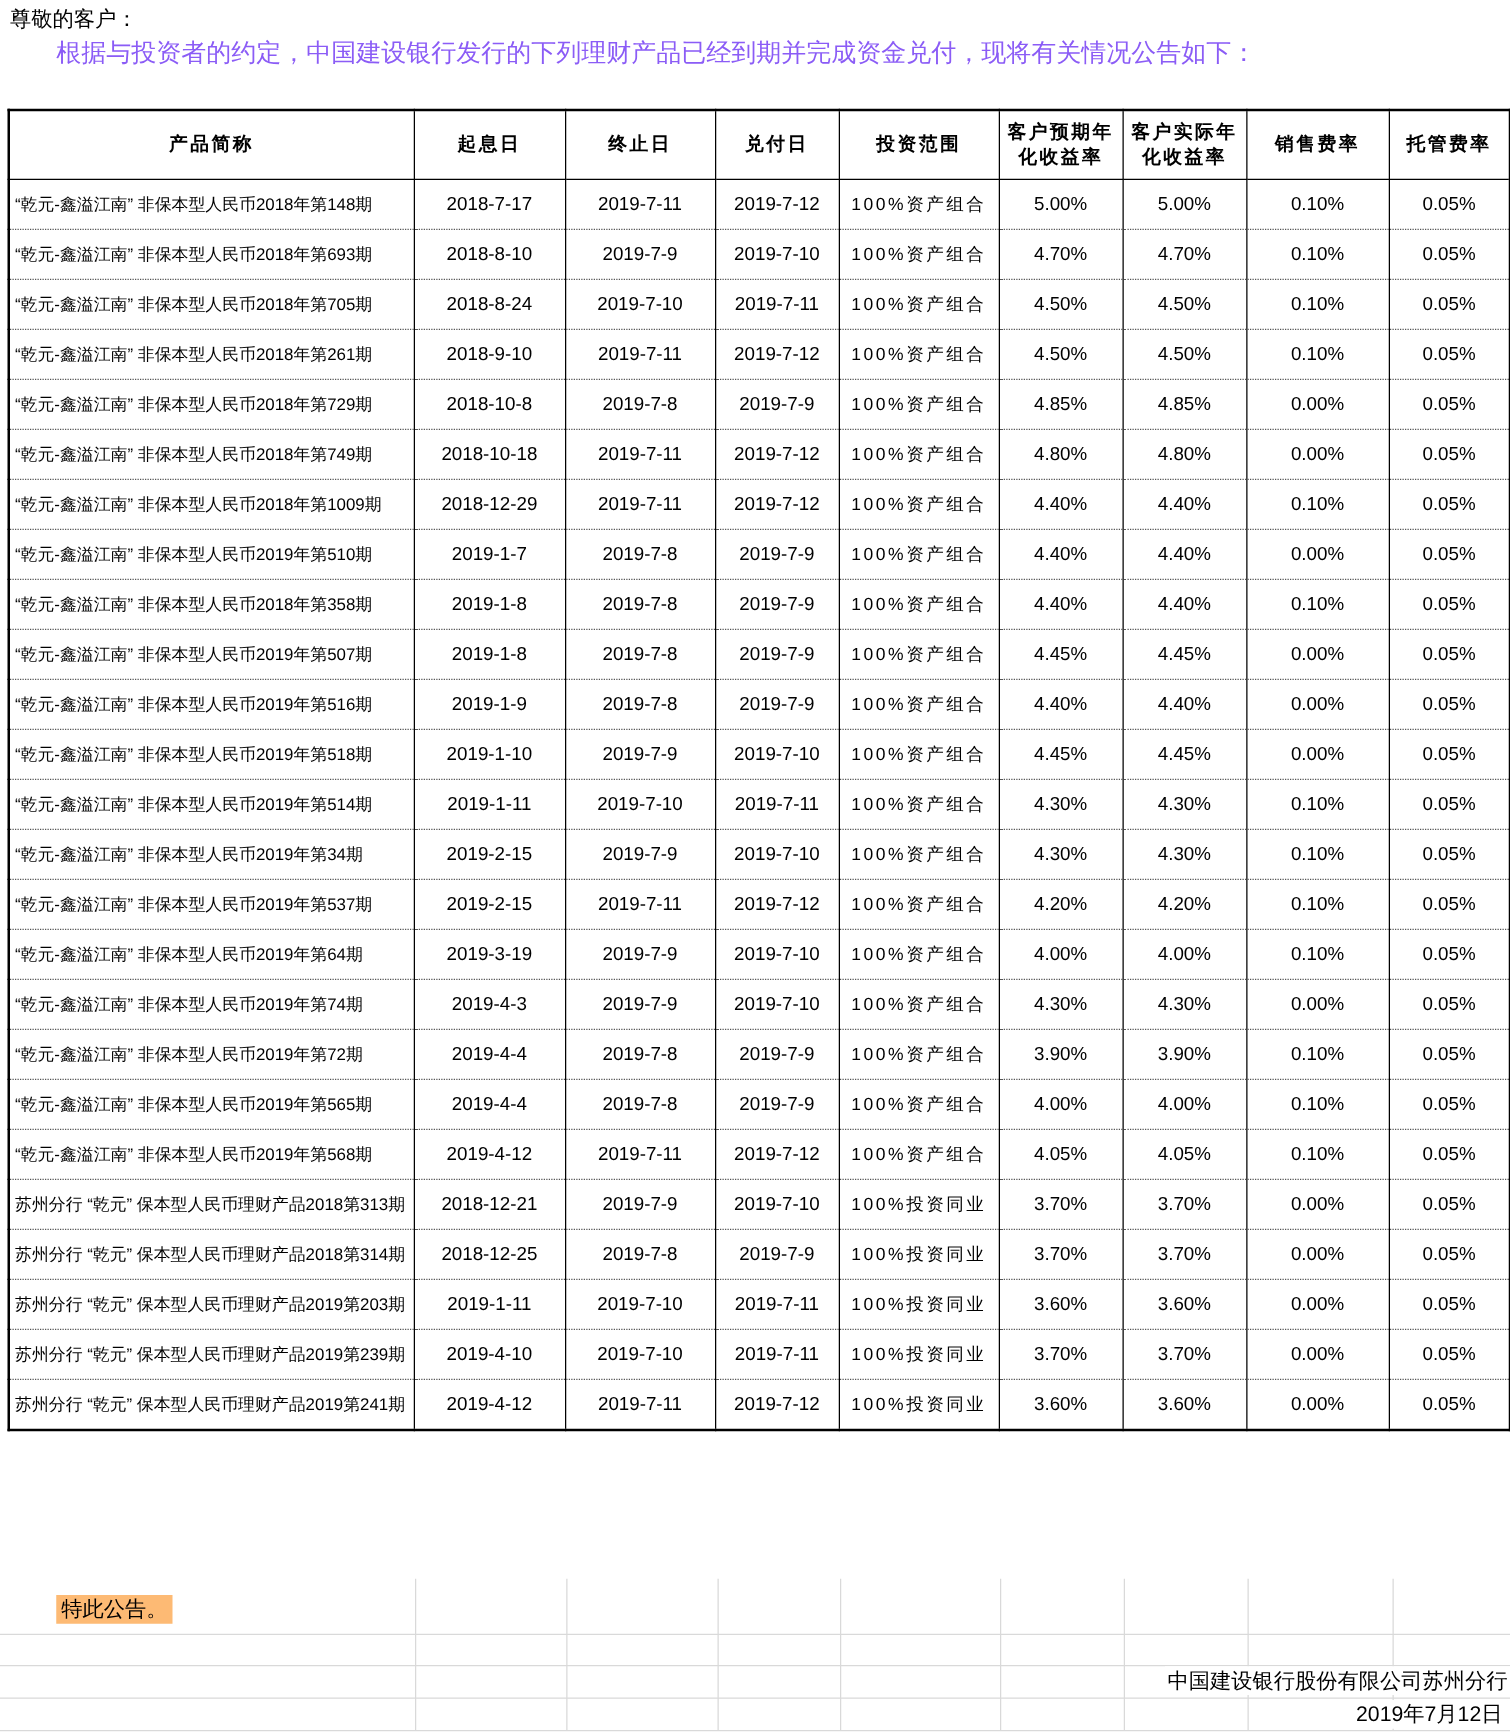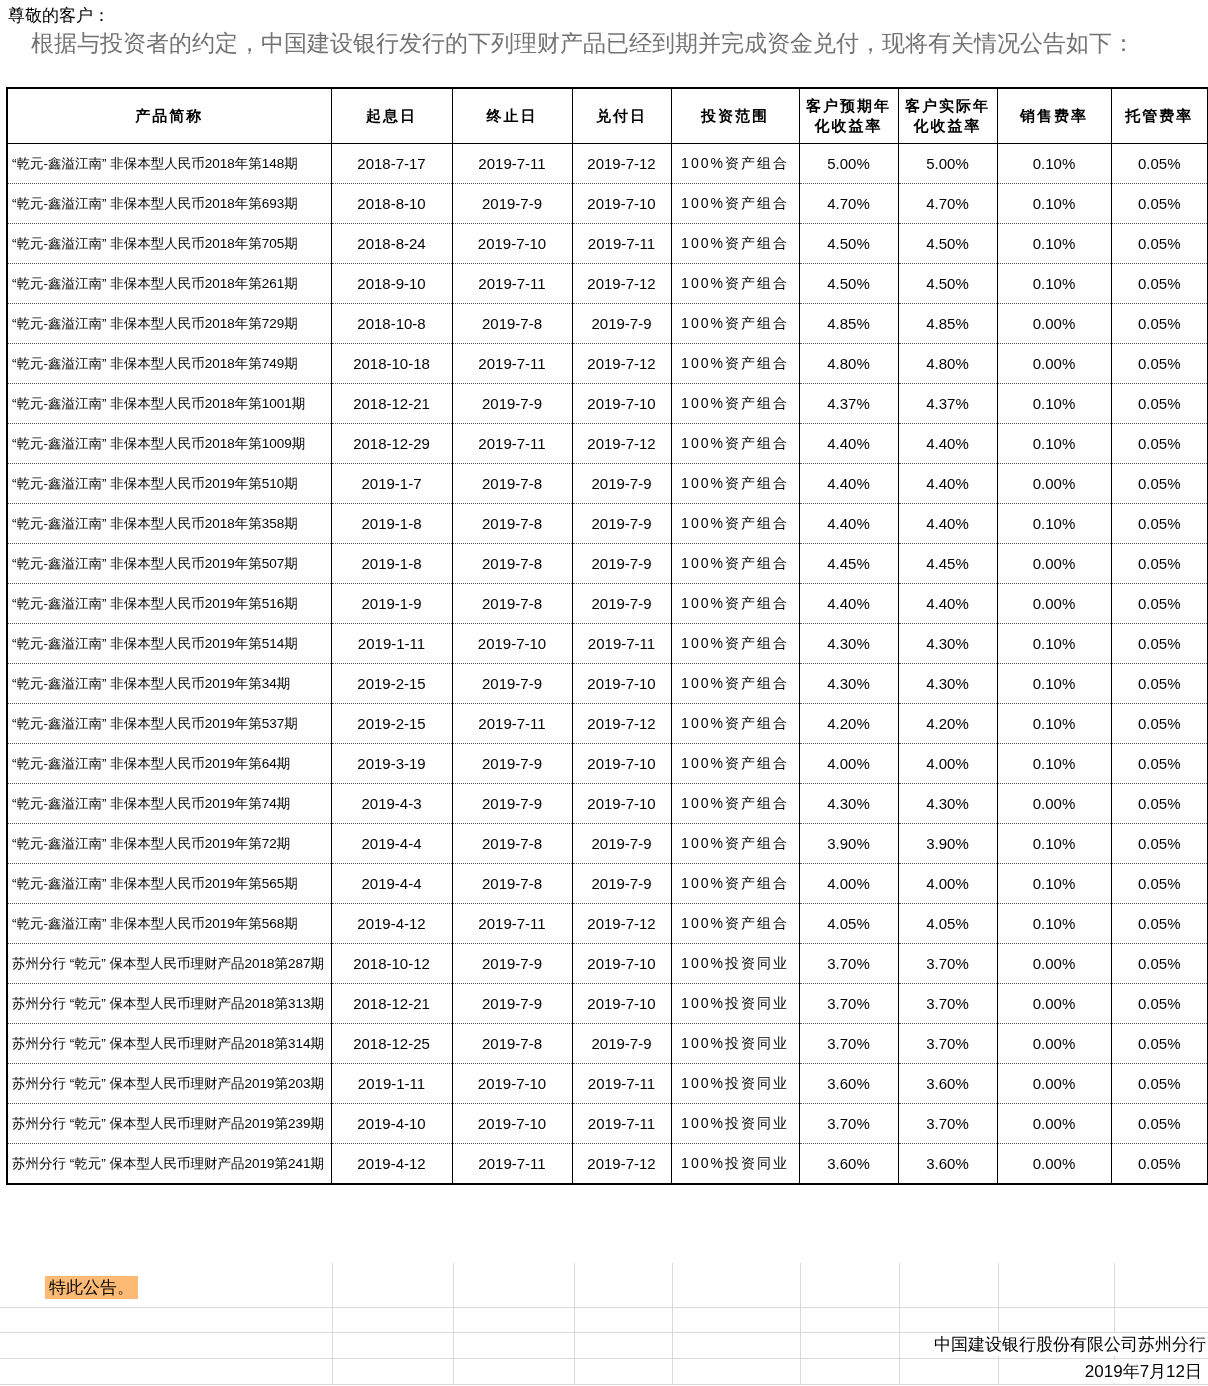--- a/index.html
+++ b/index.html
@@ -5,21 +5,21 @@
   html,body{margin:0;padding:0;}
   body{
     width:1208px;height:1386px;
     background:#ffffff;
     font-family:"Liberation Sans", sans-serif;
     color:#000000;
   }
   .page{position:relative;width:1208px;height:1386px;overflow:hidden;background:#ffffff;}
 
   .greeting{position:absolute;top:4px;left:8px;font-size:17px;line-height:24px;color:#000;}
-  .intro{position:absolute;top:31px;left:31px;font-size:23px;line-height:24px;color:#737373;}
+  .intro{position:absolute;top:31px;left:45px;font-size:20px;line-height:24px;color:#8b5cf6;}
 
   table.products{
     position:absolute;top:87px;left:6px;
     width:1201px;
     border-collapse:collapse;
     table-layout:fixed;
     border:2px solid #000000;
   }
   table.products th{
     border:1px solid #000;
@@ -172,31 +172,20 @@
           <td class="col1">2018-10-18</td>
           <td class="col2">2019-7-11</td>
           <td class="col3">2019-7-12</td>
           <td class="col4">100%资产组合</td>
           <td class="col5">4.80%</td>
           <td class="col6">4.80%</td>
           <td class="col7">0.00%</td>
           <td class="col8">0.05%</td>
         </tr>
         <tr>
-          <td class="col0">“乾元-鑫溢江南” 非保本型人民币2018年第1001期</td>
-          <td class="col1">2018-12-21</td>
-          <td class="col2">2019-7-9</td>
-          <td class="col3">2019-7-10</td>
-          <td class="col4">100%资产组合</td>
-          <td class="col5">4.37%</td>
-          <td class="col6">4.37%</td>
-          <td class="col7">0.10%</td>
-          <td class="col8">0.05%</td>
-        </tr>
-        <tr>
           <td class="col0">“乾元-鑫溢江南” 非保本型人民币2018年第1009期</td>
           <td class="col1">2018-12-29</td>
           <td class="col2">2019-7-11</td>
           <td class="col3">2019-7-12</td>
           <td class="col4">100%资产组合</td>
           <td class="col5">4.40%</td>
           <td class="col6">4.40%</td>
           <td class="col7">0.10%</td>
           <td class="col8">0.05%</td>
         </tr>
@@ -234,20 +223,31 @@
           <td class="col8">0.05%</td>
         </tr>
         <tr>
           <td class="col0">“乾元-鑫溢江南” 非保本型人民币2019年第516期</td>
           <td class="col1">2019-1-9</td>
           <td class="col2">2019-7-8</td>
           <td class="col3">2019-7-9</td>
           <td class="col4">100%资产组合</td>
           <td class="col5">4.40%</td>
           <td class="col6">4.40%</td>
+          <td class="col7">0.00%</td>
+          <td class="col8">0.05%</td>
+        </tr>
+        <tr>
+          <td class="col0">“乾元-鑫溢江南” 非保本型人民币2019年第518期</td>
+          <td class="col1">2019-1-10</td>
+          <td class="col2">2019-7-9</td>
+          <td class="col3">2019-7-10</td>
+          <td class="col4">100%资产组合</td>
+          <td class="col5">4.45%</td>
+          <td class="col6">4.45%</td>
           <td class="col7">0.00%</td>
           <td class="col8">0.05%</td>
         </tr>
         <tr>
           <td class="col0">“乾元-鑫溢江南” 非保本型人民币2019年第514期</td>
           <td class="col1">2019-1-11</td>
           <td class="col2">2019-7-10</td>
           <td class="col3">2019-7-11</td>
           <td class="col4">100%资产组合</td>
           <td class="col5">4.30%</td>
@@ -326,31 +326,20 @@
           <td class="col1">2019-4-12</td>
           <td class="col2">2019-7-11</td>
           <td class="col3">2019-7-12</td>
           <td class="col4">100%资产组合</td>
           <td class="col5">4.05%</td>
           <td class="col6">4.05%</td>
           <td class="col7">0.10%</td>
           <td class="col8">0.05%</td>
         </tr>
         <tr>
-          <td class="col0">苏州分行 “乾元” 保本型人民币理财产品2018第287期</td>
-          <td class="col1">2018-10-12</td>
-          <td class="col2">2019-7-9</td>
-          <td class="col3">2019-7-10</td>
-          <td class="col4">100%投资同业</td>
-          <td class="col5">3.70%</td>
-          <td class="col6">3.70%</td>
-          <td class="col7">0.00%</td>
-          <td class="col8">0.05%</td>
-        </tr>
-        <tr>
           <td class="col0">苏州分行 “乾元” 保本型人民币理财产品2018第313期</td>
           <td class="col1">2018-12-21</td>
           <td class="col2">2019-7-9</td>
           <td class="col3">2019-7-10</td>
           <td class="col4">100%投资同业</td>
           <td class="col5">3.70%</td>
           <td class="col6">3.70%</td>
           <td class="col7">0.00%</td>
           <td class="col8">0.05%</td>
         </tr>

